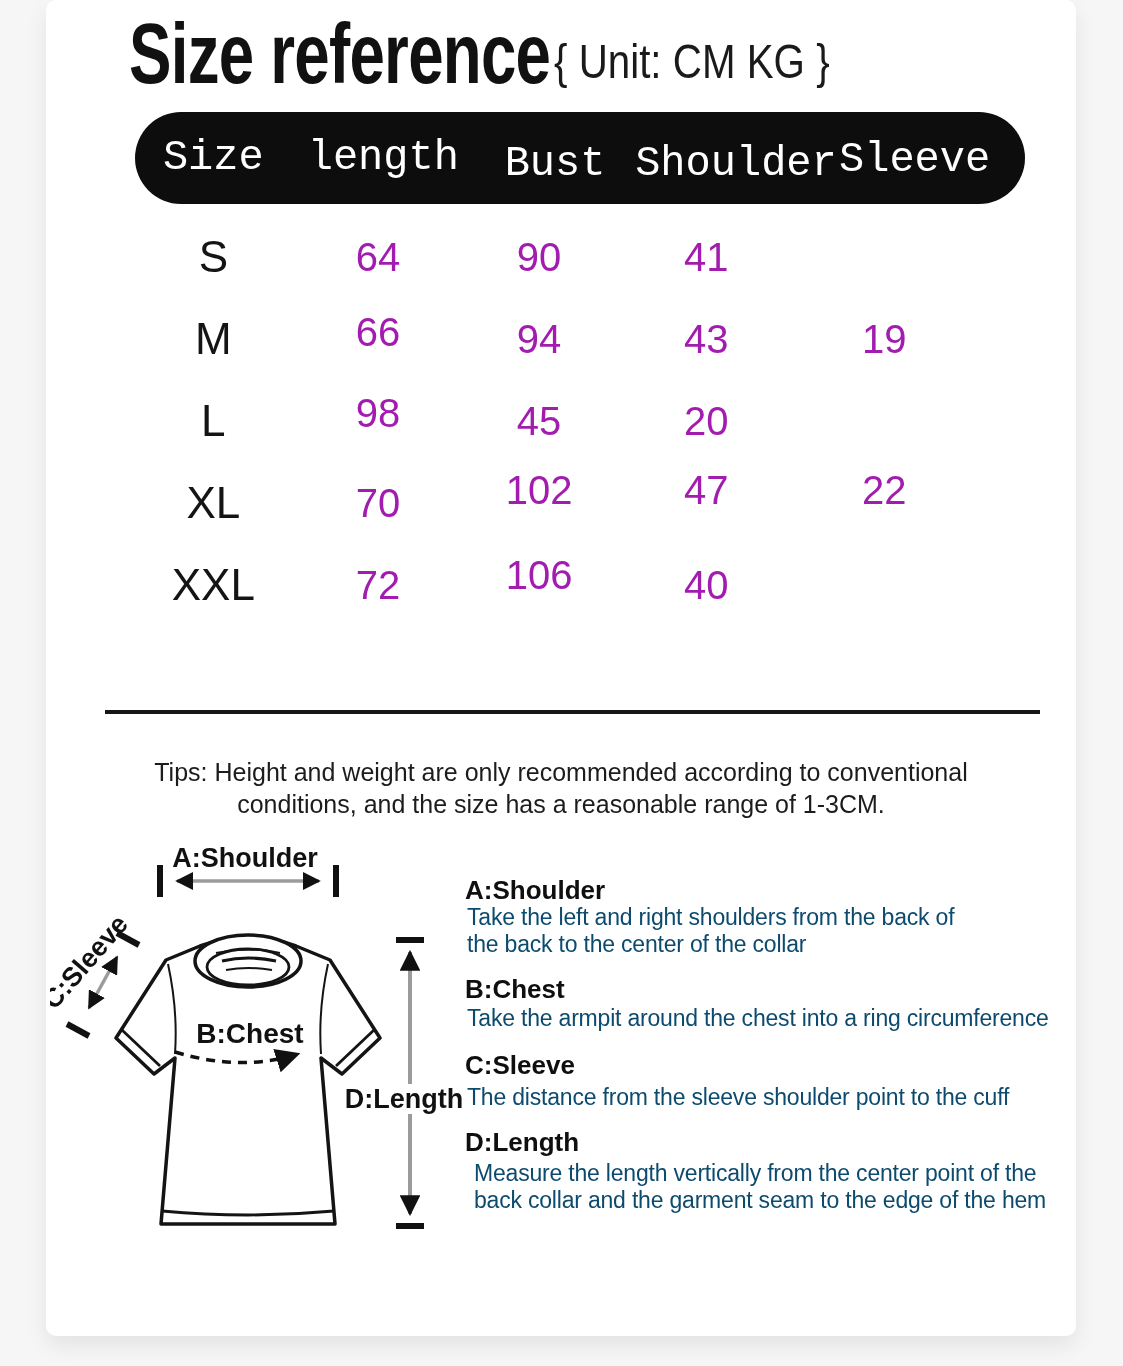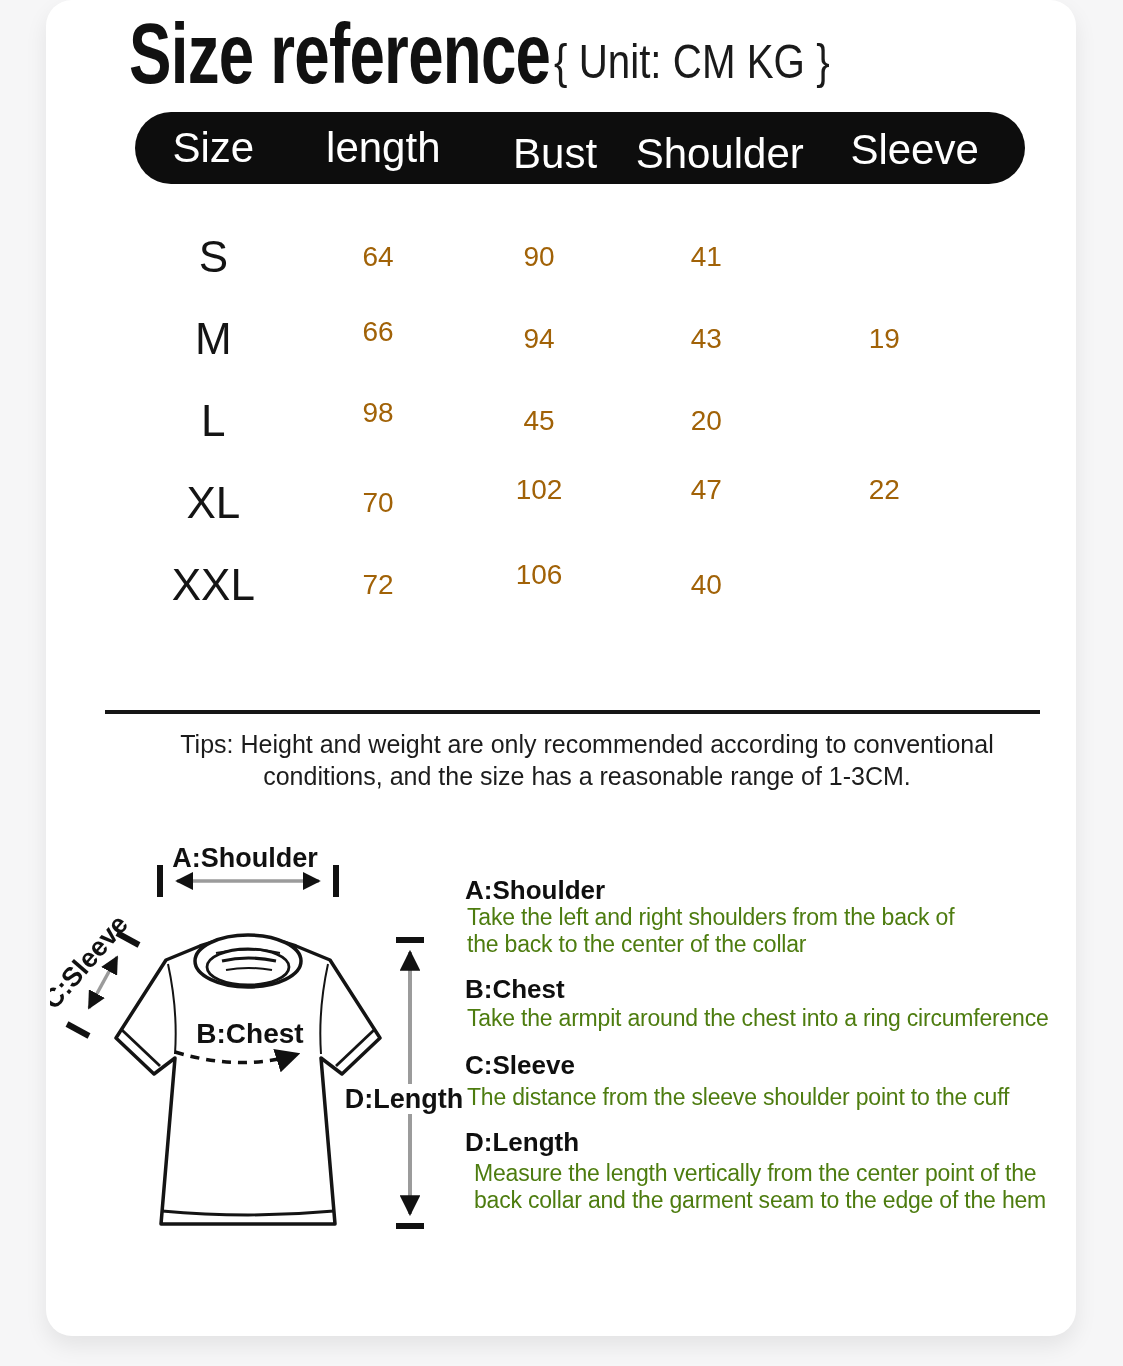--- a/index.html
+++ b/index.html
@@ -4,70 +4,71 @@
 <style>
   html,body{margin:0;padding:0}
   body{
     width:1123px;height:1366px;position:relative;overflow:hidden;
     background:#f6f6f7;
     font-family:"Liberation Sans","DejaVu Sans",sans-serif;
     color:#161616;
   }
   .card{
     position:absolute;left:46px;top:0;width:1030px;height:1336px;
-    background:#ffffff;border-radius:26px;
+    background:#ffffff;border-radius:10px;
     box-shadow:0 10px 22px rgba(0,0,0,.08);
   }
   .title{
     position:absolute;left:83px;top:10px;line-height:1;white-space:nowrap;
     font-size:86px;font-weight:700;color:#111;letter-spacing:-1px;
     transform:scaleX(.74);transform-origin:left top;
   }
   .unit{
     position:absolute;left:508px;top:38px;line-height:1;white-space:nowrap;
     font-size:48px;font-weight:400;color:#1a1a1a;
     transform:scaleX(.84);transform-origin:left top;
   }
   .thead{
-    position:absolute;left:89px;top:112px;width:890px;height:72px;
+    position:absolute;left:89px;top:112px;width:890px;height:92px;
     background:#0d0d0d;border-radius:46px;
     display:grid;grid-template-columns:17.6% 20.6% 18% 19% 24.8%;
     align-items:center;
+    font-family:Liberation Mono, monospace;
   }
   .hcell{color:#fff;font-size:42px;text-align:center;line-height:1}
   .thead .hcell:nth-child(3){transform:translateY(6px)}
   .thead .hcell:nth-child(4){transform:translateY(6px)}
   .thead .hcell:nth-child(5){transform:translateY(2px)}
   .tbody{position:absolute;left:89px;top:216px;width:890px}
   .trow{
     display:grid;grid-template-columns:17.6% 19.4% 16.8% 20.8% 19.2%;
     height:82px;align-items:center;
   }
-  .cell{text-align:center;font-size:28px;color:#a16207;line-height:1}
+  .cell{text-align:center;font-size:40px;color:#a21caf;line-height:1}
   .trow .cell:first-child{font-size:44px;color:#141414}
   .trow:nth-child(1) .cell:nth-child(5){transform:translateY(4px)}
   .trow:nth-child(2) .cell:nth-child(2){transform:translateY(-7px)}
   .trow:nth-child(3) .cell:nth-child(2){transform:translateY(-8px)}
   .trow:nth-child(4) .cell:nth-child(3),
   .trow:nth-child(4) .cell:nth-child(4),
   .trow:nth-child(4) .cell:nth-child(5){transform:translateY(-13px)}
   .trow:nth-child(5) .cell:nth-child(3){transform:translateY(-10px)}
   .divider{position:absolute;left:59px;top:710px;width:935px;height:4px;background:#161616}
   .tips{
-    position:absolute;left:0;top:728px;width:100%;text-align:center;
-    font-size:25px;line-height:32px;color:#1c1c1c;margin-left:26px;
+    position:absolute;left:0;top:756px;width:100%;text-align:center;
+    font-size:25px;line-height:32px;color:#1c1c1c;
   }
   .diagram{position:absolute;left:4px;top:840px;width:420px;height:420px}
   .svg-label{font-family:"Liberation Sans","DejaVu Sans",sans-serif;font-weight:700;font-size:27px;fill:#111}
   .guide-head{
     position:absolute;left:419px;font-size:26px;font-weight:700;color:#0f0f0f;
     line-height:1;white-space:nowrap;
   }
   .guide-line{
-    position:absolute;left:421px;font-size:23px;color:#4d7c0f;line-height:1;
+    position:absolute;left:421px;font-size:23px;color:#0c4a6e;line-height:1;
     letter-spacing:-0.2px;white-space:nowrap;
   }
   .ga-h{top:877px}.ga-1{top:906px}.ga-2{top:933px}
   .gb-h{top:976px}.gb-1{top:1007px}
   .gc-h{top:1052px}.gc-1{top:1086px}
   .gd-h{top:1129px}.gd-1{top:1162px;left:428px}.gd-2{top:1189px;left:428px}
 </style>
 </head>
 <body>
 

